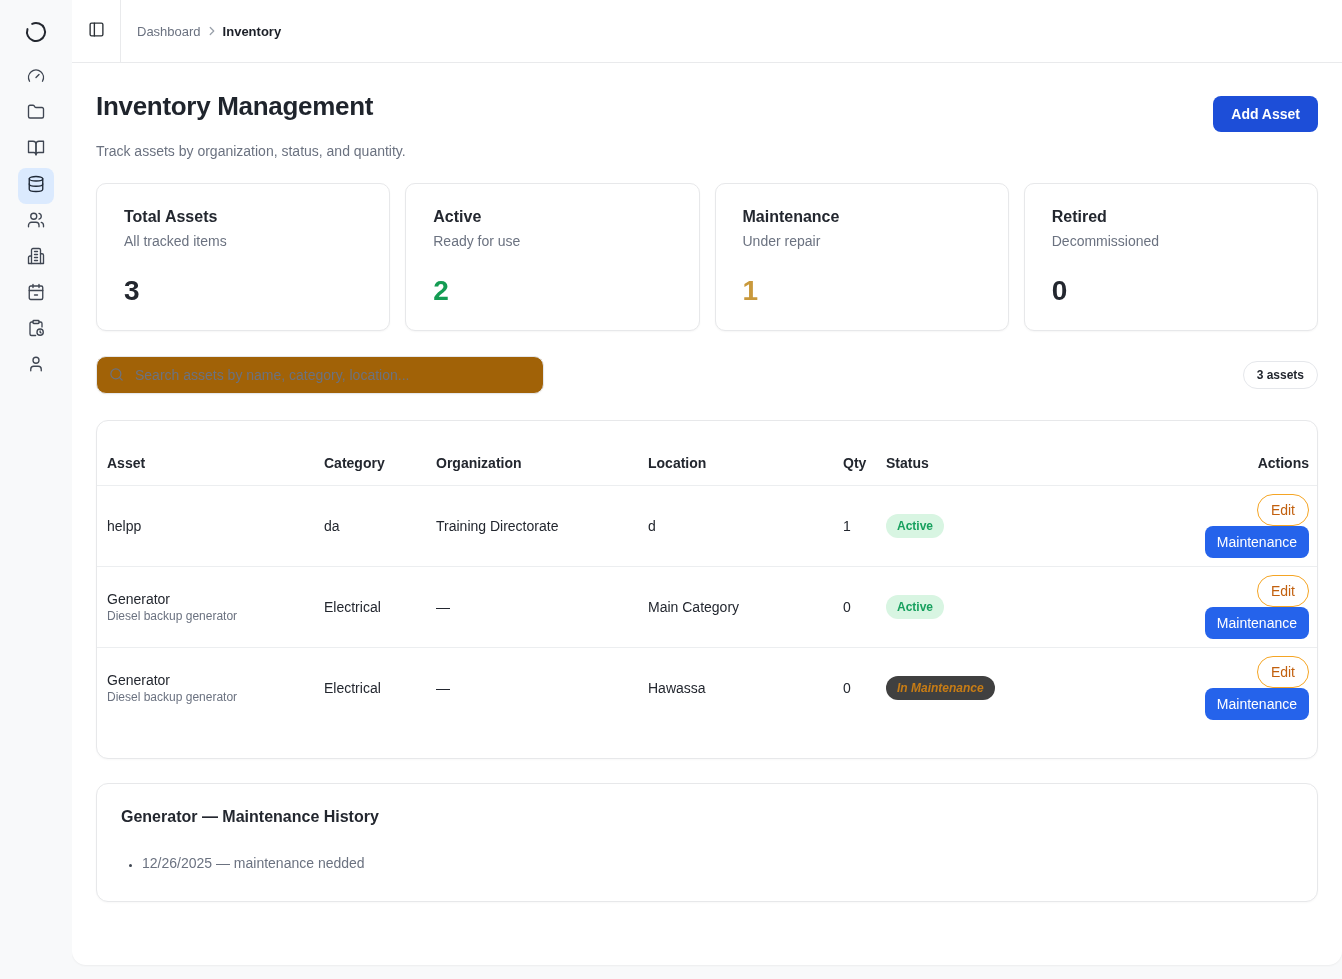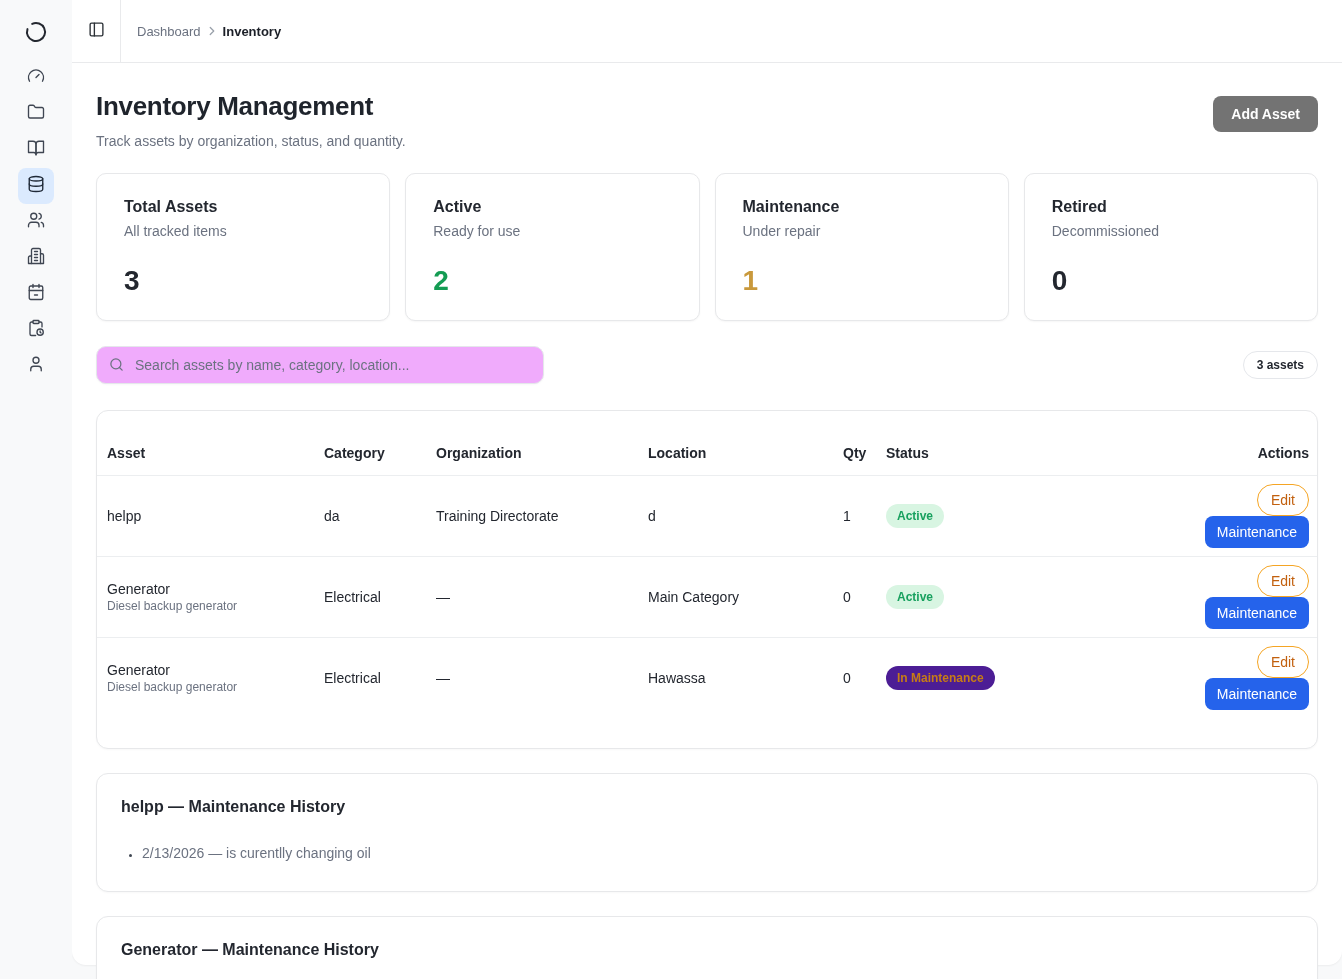--- a/index.html
+++ b/index.html
@@ -39,23 +39,23 @@
   .topbar-sep { width:1px; height:63px; background:#e9eaec; margin-right:16px; }
   .crumbs { display:flex; align-items:center; gap:4px; font-size:13px; }
   .crumb-parent { color:#6b7280; cursor:pointer; }
   .crumb-chevron { color:#9aa1ab; display:flex; }
   .crumb-chevron svg { width:14px; height:14px; }
   .crumb-current { color:#1b1f27; font-weight:600; }
   
   .content { padding:0 24px; }
   .page-head { display:flex; align-items:flex-start; justify-content:space-between; margin-top:28px;gap:47px; }
   .page-title { font-size:26px; font-weight:700; letter-spacing:-0.3px; color:#1f242c; }
-  .page-sub { font-size:14px; color:#6b7280; margin-top:11px; }
+  .page-sub { font-size:14px; color:#6b7280; margin-top:21px; }
   .btn-add {
-    background:#737373; color:#fff; border:none; border-radius:8px;
+    background:#1d4ed8; color:#fff; border:none; border-radius:8px;
     font-size:14px; font-weight:600; padding:10px 18px; cursor:pointer;
     font-family:inherit; margin-top:5px;
   }
   
   .stats { display:grid; grid-template-columns:repeat(4,1fr); gap:15px; margin-top:24px; }
   .stat-card {
     background:#fff; border:1px solid #e7e8ea; border-radius:10px;
     padding:24px 27px; height:148px; box-shadow:0 1px 2px rgba(0,0,0,.04);
   }
   .stat-title { font-size:16px; font-weight:700; color:#23272f; }
@@ -67,21 +67,21 @@
   .search-row { display:flex; align-items:center; justify-content:space-between; margin-top:25px; }
   .search-box {
     position:relative; width:448px; height:38px;
   }
   .search-box svg {
     position:absolute; left:13px; top:11px; width:15px; height:15px; color:#6b7280;
   }
   .search-box input {
     width:100%; height:100%; border:1px solid #e5e7eb; border-radius:10px;
     padding:0 14px 0 38px; font-size:14px; color:#23272f; outline:none;
-    font-family:inherit; background:#f0abfc; box-shadow:0 1px 2px rgba(0,0,0,.03);
+    font-family:inherit; background:#a16207; box-shadow:0 1px 2px rgba(0,0,0,.03);
   }
   .search-box input::placeholder { color:#6b7280; }
   .count-badge {
     border:1px solid #e5e7eb; border-radius:999px; background:#fff;
     font-size:12px; font-weight:600; color:#23272f; padding:6px 13px;
   }
   
   .table-card {
     margin-top:26px; border:1px solid #e7e8ea; border-radius:12px; background:#fff;
     padding-bottom:30px; box-shadow:0 1px 2px rgba(0,0,0,.03); overflow:hidden;
@@ -96,21 +96,21 @@
   tbody tr:not(:last-child) td { border-bottom:1px solid #eceef0; }
   .col-qty, .td-qty { text-align:left; padding-right:14px; }
   .col-actions, .td-actions { text-align:right; padding-right:8px; }
   .asset-name { font-size:14px; color:#23272f; }
   .asset-sub { font-size:12px; color:#6b7280; margin-top:2px; }
   .badge {
     display:inline-block; font-size:12px; font-weight:600; border-radius:999px;
     padding:5px 11px;
   }
   .badge[data-variant="active"] { background:#d8f5e2; color:#17a05e; }
-  .badge[data-variant="maintenance"] { background:#4c1d95; color:#c77c15; }
+  .badge[data-variant="maintenance"] { background:#404040; color:#c77c15;font-style:italic; }
   .btn-edit {
     background:#fff; border:1px solid #f5a524; color:#c2600e; border-radius:16px;
     font-size:14px; font-weight:500; padding:7px 13px; cursor:pointer; font-family:Liberation Sans, sans-serif;
   }
   .btn-maint {
     background:#2563eb; border:none; color:#fff; border-radius:8px;
     font-size:14px; font-weight:500; padding:8px 12px; cursor:pointer;
     font-family:inherit; margin-left:8px;
   }
   
@@ -328,26 +328,20 @@
             <td class="td-qty">0</td>
             <td><span class="badge" data-variant="maintenance">In Maintenance</span></td>
             <td class="td-actions">
               <button class="btn-edit">Edit</button><button class="btn-maint">Maintenance</button>
             </td>
           </tr>
         </tbody>
       </table>
     </section>
 
-    <section class="hist-card">
-      <div class="hist-title">helpp — Maintenance History</div>
-      <ul class="hist-list">
-        <li>2/13/2026 — is curentlly changing oil</li>
-      </ul>
-    </section>
 
     <section class="hist-card">
       <div class="hist-title">Generator — Maintenance History</div>
       <ul class="hist-list">
         <li>12/26/2025 — maintenance nedded</li>
 
       </ul>
     </section>
 
   </div>

